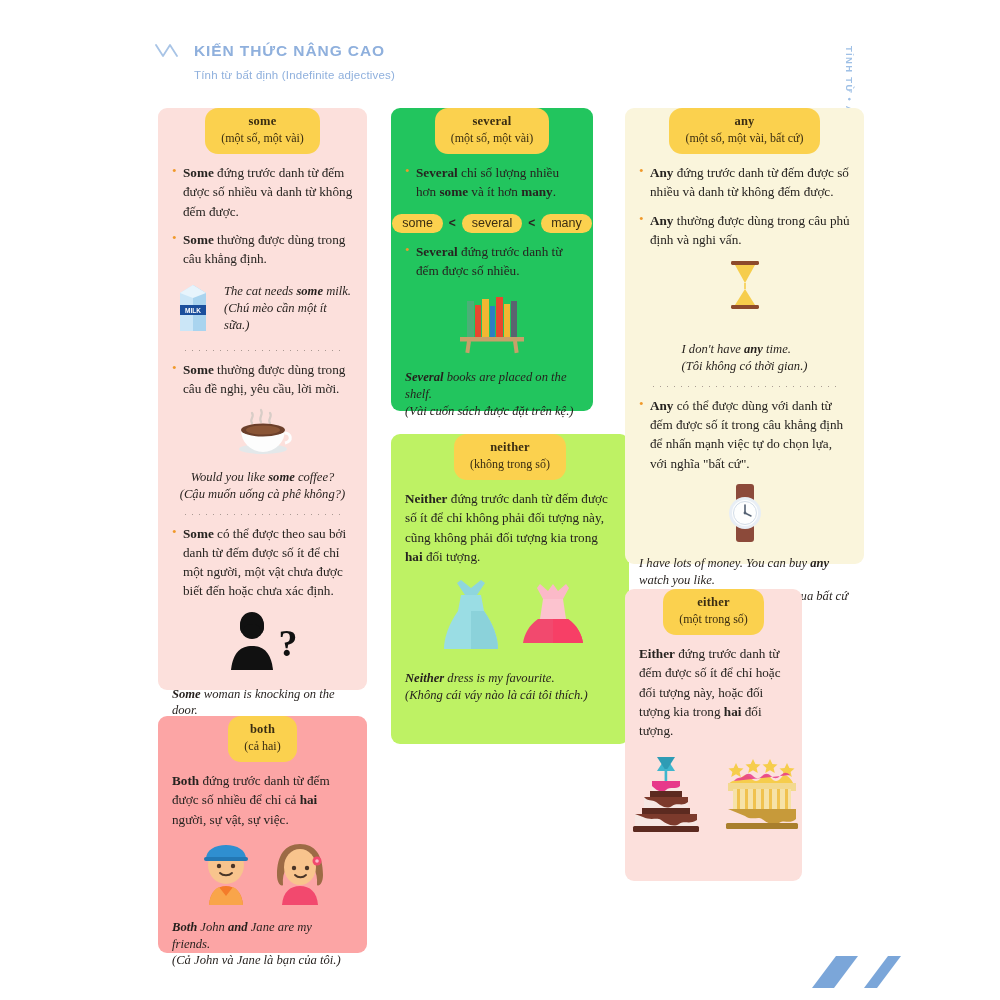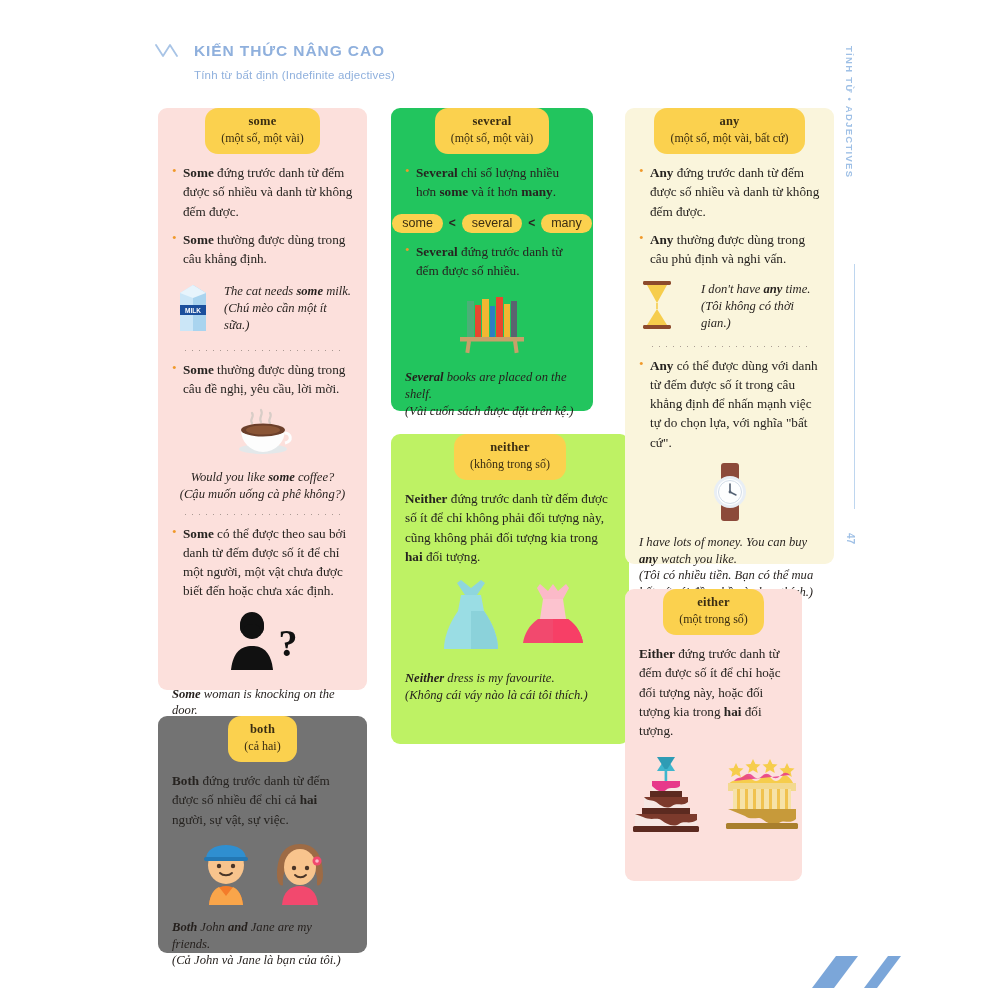--- a/index.html
+++ b/index.html
@@ -172,21 +172,21 @@
                 <path d="M21 16c0-9 5-14 12-14s12 5 12 14c0 5-2 8-3 7 0-6-3-9-9-9s-9 3-9 9c-1 1-3-2-3-7z" fill="#111"></path>
                 <text x="69" y="46" font-size="38" font-family="Liberation Serif, serif" font-weight="bold" fill="#111" text-anchor="middle">?</text>
               </svg></span>
           </div>
           <div class="exm" style="margin-top:10px;">
             <div><b>Some</b> woman is knocking on the door.</div>
             <div>(Người phụ nữ nào đó đang gõ cửa.)</div>
           </div>
         </div>
       </div>
-      <div class="card" style="left: 158px; top: 716px; width: 209px; height: 237px; background: #737373;">
+      <div class="card" style="left: 158px; top: 716px; width: 209px; height: 237px; background: #fca5a5;">
         <div class="pill">
           <div class="pill-w">both</div>
           <div class="pill-m">(cả hai)</div>
         </div>
         <div class="body">
           <div class="para"><b>Both</b> đứng trước danh từ đếm được số nhiều để chỉ cả <b>hai</b> người, sự vật, sự việc.</div>
           <div class="iconrow">
             <span class=""><svg width="62" height="66" viewBox="0 0 62 66">
                 <ellipse cx="31" cy="26" rx="18" ry="19" fill="#f8c48d"></ellipse>
                 <path d="M11 20c0-9 9-14 20-14s20 5 20 14z" fill="#2f8fd0"></path>
@@ -269,29 +269,29 @@
                 <path d="M18 41h30c9 6 14 16 15 24H3c1-8 6-18 15-24z" fill="#f2496e"></path>
                 <path d="M33 41h15c9 6 14 16 15 24H33z" fill="#f73f66"></path>
               </svg></span>
           </div>
           <div class="exm" style="margin-top:10px;">
             <div><b>Neither</b> dress is my favourite.</div>
             <div>(Không cái váy nào là cái tôi thích.)</div>
           </div>
         </div>
       </div>
-      <div class="card" style="left: 625px; top: 108px; width: 209px; height: 456px; background: rgb(250, 245, 220);">
+      <div class="card" style="left: 625px; top: 108px; width: 239px; height: 456px; background: rgb(250, 245, 220);">
         <div class="pill">
           <div class="pill-w">any</div>
           <div class="pill-m">(một số, một vài, bất cứ)</div>
         </div>
         <div class="body">
           <div class="bullet"><b>Any</b> đứng trước danh từ đếm được số nhiều và danh từ không đếm được.</div>
           <div class="bullet"><b>Any</b> thường được dùng trong câu phủ định và nghi vấn.</div>
-          <div class="iconrow" style="justify-content:flex-end;gap:26px;">
+          <div class="iconrow" style="justify-content:center;gap:26px;flex-direction:column;">
             <span class=""><svg width="36" height="52" viewBox="0 0 36 52">
                 <rect x="4" y="2" width="28" height="4" rx="1.4" fill="#8c4a2c"></rect>
                 <rect x="4" y="46" width="28" height="4" rx="1.4" fill="#8c4a2c"></rect>
                 <path d="M8 6h20l-10 18z" fill="#f6cd4c"></path>
                 <path d="M8 46h20l-10-16z" fill="#f6cd4c"></path>
                 <path d="M17.2 24h1.6v6h-1.6z" fill="#f6cd4c"></path>
               </svg></span>
             <div class="exm">
               <div>I don't have <b>any</b> time.</div>
               <div>(Tôi không có thời gian.)</div>

